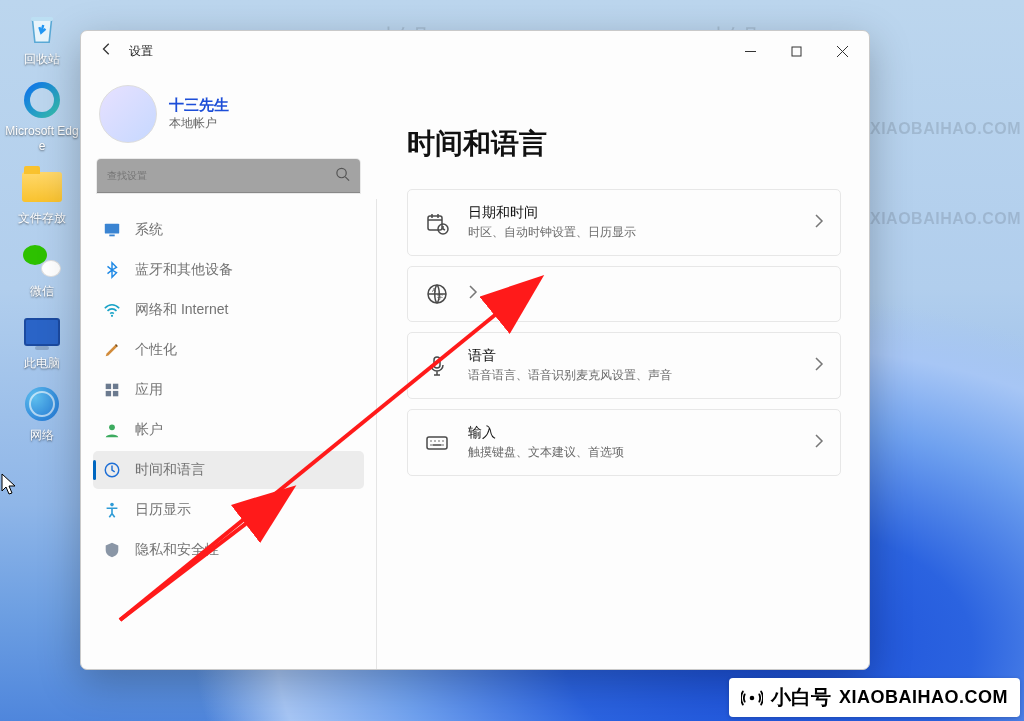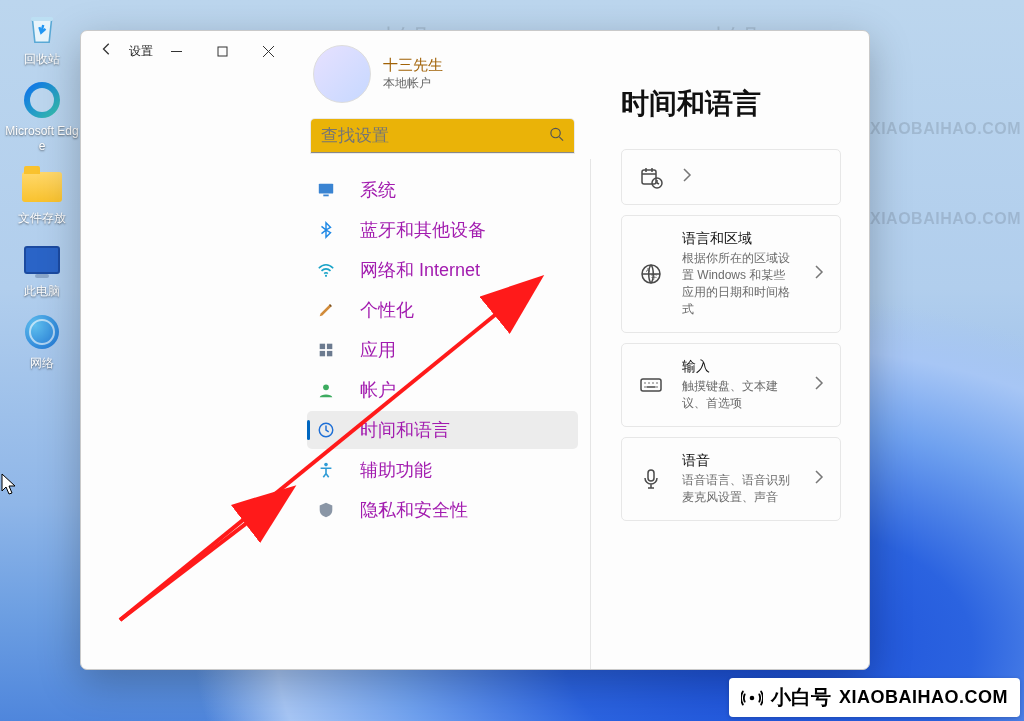--- a/index.html
+++ b/index.html
@@ -35,43 +35,43 @@
   .pc::after{content:"";position:absolute;left:50%;bottom:-6px;transform:translateX(-50%);width:14px;height:4px;background:#8aa6c9;border-radius:2px;}
   .net { width:34px;height:34px;border-radius:50%;background:radial-gradient(circle at 30% 30%,#5fbfee,#1b6fd1);position:relative;}
   .net::after{content:"";position:absolute;inset:4px;border:2px solid rgba(255,255,255,.6);border-radius:50%;}
   .imgthumb{width:44px;height:44px;border-radius:4px;background:linear-gradient(135deg,#ececff,#d8d2f0);border:1px solid #fff;}
 
   
   .win {
     position: absolute; left: 80px; top: 30px; width: 790px; height: 640px;
     background: #fdfdfd; border: 1px solid #c9c9c9; border-radius: 7px;
     box-shadow: 0 12px 40px rgba(0,0,0,.25);
-    display: flex; flex-direction: row;
+    display: flex; flex-direction: column;
   }
   .titlebar { height: 40px; display:flex; align-items:center; padding: 0 4px 0 12px; }
   .titlebar .back { width:28px; text-align:center; font-size:16px; color:#333; cursor:pointer; }
   .titlebar .ttl { font-size:12px; color:#222; margin-left:8px; }
   .winbtns { margin-left:auto; display:flex; }
   .winbtn { width:46px; height:32px; display:flex; align-items:center; justify-content:center; cursor:pointer; color:#333; }
   .winbtn svg { width:11px; height:11px; }
 
   .body { flex:1; display:flex; min-height:0; }
 
   .sidebar { width: 295px; padding: 6px 12px 12px; position:relative; }
   .prof { display:flex; align-items:center; gap:12px; padding: 8px 6px 16px; }
   .avatar { width:58px; height:58px; border-radius:50%; background:linear-gradient(135deg,#e7e1ff,#c6d8ff); border:1px solid #ddd; }
-  .pname { font-size:15px; font-weight:400; color:#a16207; }
+  .pname { font-size:15px; font-weight:700; color:#1d4ed8; }
   .psub { font-size:12px; color:#666; }
 
   .search { position:relative; margin: 0 4px 18px; }
-  .search input { width:100%; height:34px; border:none; border-bottom:1.5px solid #888; background:#eab308; padding:0 34px 0 10px; font-size:17px; outline:none; border-radius:4px 4px 0 0; box-shadow:0 0 0 1px #eaeaea; }
+  .search input { width:100%; height:34px; border:none; border-bottom:1.5px solid #888; background:#a3a3a3; padding:0 34px 0 10px; font-size:10px; outline:none; border-radius:4px 4px 0 0; box-shadow:0 0 0 1px #eaeaea; }
   .search .sicon { position:absolute; right:10px; top:50%; transform:translateY(-50%); color:#555; }
 
   .nav { display:flex; flex-direction:column; gap:2px; }
-  .nav-item { display:flex; align-items:center; gap:25px; height:38px; padding:0 10px; border-radius:5px; cursor:pointer; font-size:18px; color:#a21caf; position:relative; }
+  .nav-item { display:flex; align-items:center; gap:14px; height:38px; padding:0 10px; border-radius:5px; cursor:pointer; font-size:14px; color:#737373; position:relative; }
   .nav-item.sel { background:#ececec; }
   .nav-item.sel::before { content:""; position:absolute; left:0; top:9px; bottom:9px; width:3px; background:#0067c0; border-radius:2px; }
   .nav-item .nico { width:18px; height:18px; display:flex; align-items:center; justify-content:center; }
   .nav-item .nico svg { width:18px; height:18px; }
 
   
   .split { width:1px; background:#e5e5e5; margin-top:128px; }
 
   .main { flex:1; padding: 18px 28px 18px 30px; overflow:auto; }
   .main h1 { font-size:28px; font-weight:600; color:#111; margin: 36px 0 26px; }
@@ -144,20 +144,29 @@
     <div class="lbl">Microsoft Edge</div>
   </div>
   <div class="dicon">
     <div class="ic">
         <div class="folder"></div>
       </div>
     <div class="lbl">文件存放</div>
   </div>
   <div class="dicon">
     <div class="ic">
+        <div class="wechat">
+          <div class="b1"></div>
+          <div class="b2"></div>
+        </div>
+      </div>
+    <div class="lbl">微信</div>
+  </div>
+  <div class="dicon">
+    <div class="ic">
         <div class="pc"></div>
       </div>
     <div class="lbl">此电脑</div>
   </div>
   <div class="dicon">
     <div class="ic">
         <div class="net"></div>
       </div>
     <div class="lbl">网络</div>
   </div>
@@ -274,21 +283,21 @@
             </span>
           <span>时间和语言</span>
         </div>
         <div class="nav-item">
           <span class="nico">
               <svg viewBox="0 0 20 20">
                 <circle cx="10" cy="4" r="2" fill="#2e9bd6"></circle>
                 <path d="M4 8h12M10 8v6m-3 4l3-4 3 4" stroke="#2e9bd6" stroke-width="1.8" fill="none"></path>
               </svg>
             </span>
-          <span>辅助功能</span>
+          <span>日历显示</span>
         </div>
         <div class="nav-item">
           <span class="nico">
               <svg viewBox="0 0 20 20">
                 <path d="M10 2l7 3v5c0 5-4 7-7 8-3-1-7-3-7-8V5z" fill="#8a96a6"></path>
               </svg>
             </span>
           <span>隐私和安全性</span>
         </div>
       </div>
@@ -301,37 +310,53 @@
 
       <div class="card">
         <div class="cico">
             <svg viewBox="0 0 24 24" fill="none" stroke="currentColor" stroke-width="1.5">
               <rect x="3" y="5" width="14" height="14" rx="2"></rect>
               <path d="M3 9h14M7 3v4M13 3v4"></path>
               <circle cx="18" cy="18" r="5"></circle>
               <path d="M18 15v3l2 1"></path>
             </svg>
           </div>
+        <div class="ctext">
+          <div class="ct1">日期和时间</div>
+          <div class="ct2">时区、自动时钟设置、日历显示</div>
+        </div>
         <div class="chev"><svg width="10" height="14" viewBox="0 0 8 14">
               <path d="M1 1l6 6-6 6" fill="none" stroke="currentColor" stroke-width="1.5"></path>
             </svg></div>
       </div>
 
       <div class="card">
         <div class="cico">
             <svg viewBox="0 0 24 24" fill="none" stroke="currentColor" stroke-width="1.5">
               <circle cx="12" cy="12" r="9"></circle>
               <path d="M3 12h18M12 3c3 3 3 15 0 18M12 3c-3 3-3 15 0 18"></path>
               <text x="7" y="10" font-size="6" fill="currentColor" stroke="none">A</text>
               <text x="12" y="17" font-size="6" fill="currentColor" stroke="none">字</text>
             </svg>
           </div>
+        <div class="chev"><svg width="10" height="14" viewBox="0 0 8 14">
+              <path d="M1 1l6 6-6 6" fill="none" stroke="currentColor" stroke-width="1.5"></path>
+            </svg></div>
+      </div>
+
+      <div class="card">
+        <div class="cico">
+            <svg viewBox="0 0 24 24" fill="none" stroke="currentColor" stroke-width="1.5">
+              <rect x="9" y="3" width="6" height="11" rx="3"></rect>
+              <path d="M6 11a6 6 0 0 0 12 0M12 17v4M9 21h6"></path>
+            </svg>
+          </div>
         <div class="ctext">
-          <div class="ct1">语言和区域</div>
-          <div class="ct2">根据你所在的区域设置 Windows 和某些应用的日期和时间格式</div>
+          <div class="ct1">语音</div>
+          <div class="ct2">语音语言、语音识别麦克风设置、声音</div>
         </div>
         <div class="chev"><svg width="10" height="14" viewBox="0 0 8 14">
               <path d="M1 1l6 6-6 6" fill="none" stroke="currentColor" stroke-width="1.5"></path>
             </svg></div>
       </div>
 
       <div class="card">
         <div class="cico">
             <svg viewBox="0 0 24 24" fill="none" stroke="currentColor" stroke-width="1.5">
               <rect x="2" y="6" width="20" height="12" rx="2"></rect>
@@ -339,36 +364,20 @@
             </svg>
           </div>
         <div class="ctext">
           <div class="ct1">输入</div>
           <div class="ct2">触摸键盘、文本建议、首选项</div>
         </div>
         <div class="chev"><svg width="10" height="14" viewBox="0 0 8 14">
               <path d="M1 1l6 6-6 6" fill="none" stroke="currentColor" stroke-width="1.5"></path>
             </svg></div>
       </div>
-
-      <div class="card">
-        <div class="cico">
-            <svg viewBox="0 0 24 24" fill="none" stroke="currentColor" stroke-width="1.5">
-              <rect x="9" y="3" width="6" height="11" rx="3"></rect>
-              <path d="M6 11a6 6 0 0 0 12 0M12 17v4M9 21h6"></path>
-            </svg>
-          </div>
-        <div class="ctext">
-          <div class="ct1">语音</div>
-          <div class="ct2">语音语言、语音识别麦克风设置、声音</div>
-        </div>
-        <div class="chev"><svg width="10" height="14" viewBox="0 0 8 14">
-              <path d="M1 1l6 6-6 6" fill="none" stroke="currentColor" stroke-width="1.5"></path>
-            </svg></div>
-      </div>
     </div>
   </div>
 </div>
 
 <svg class="annot" width="1024" height="721">
   <defs>
     <marker id="ah" markerWidth="16" markerHeight="12" refX="14" refY="6" orient="auto">
       <path d="M0 0 L16 6 L0 12 z" fill="#ff1a1a"></path>
     </marker>
   </defs>

